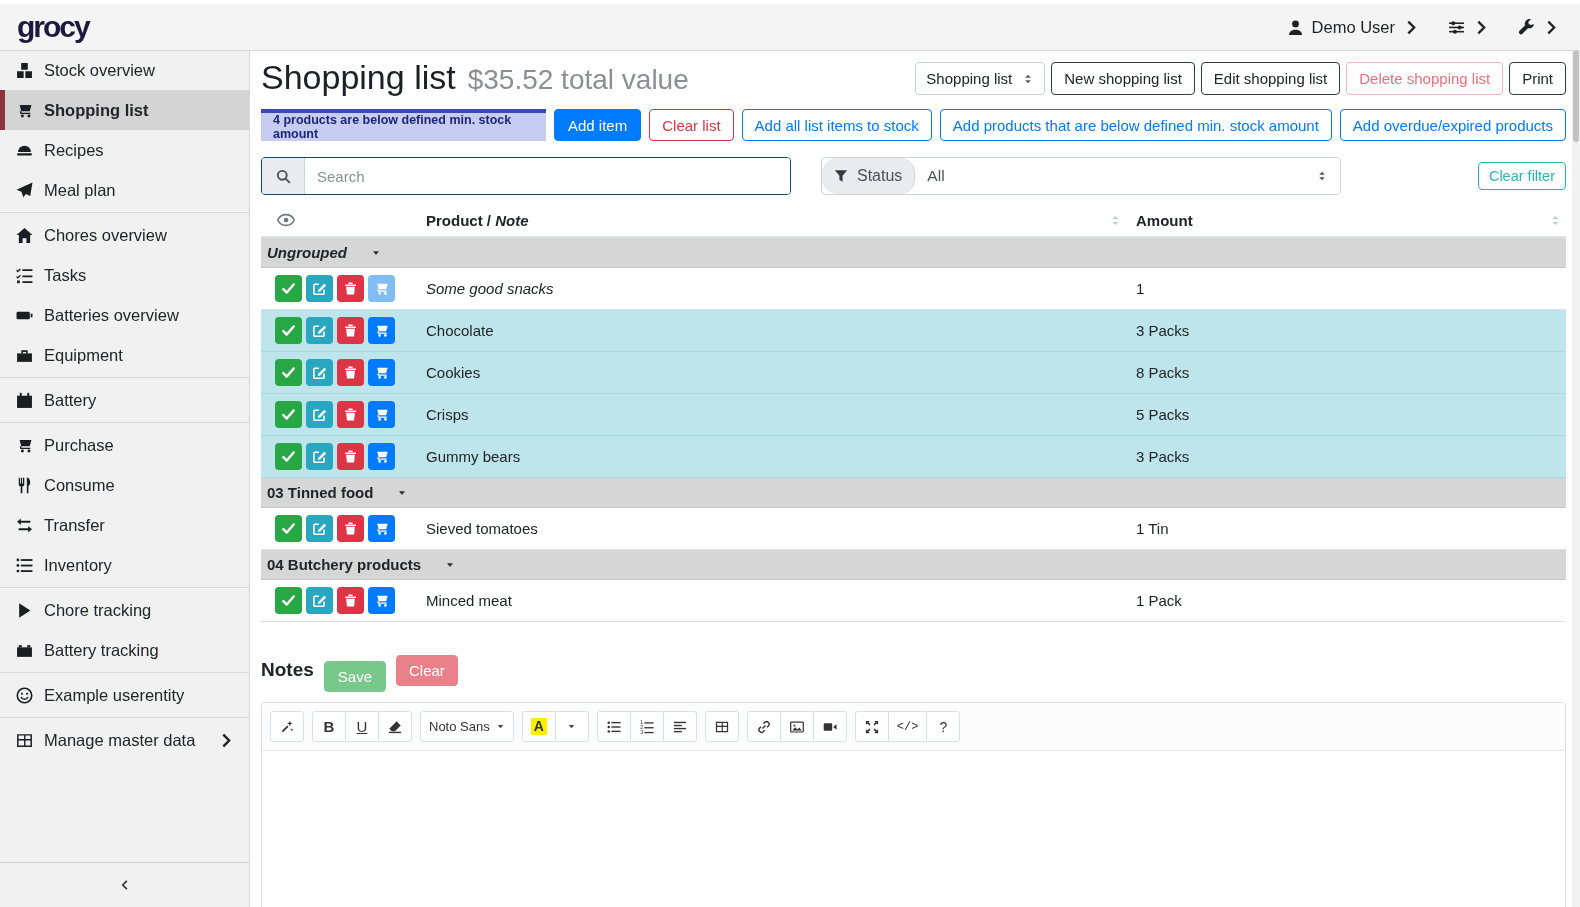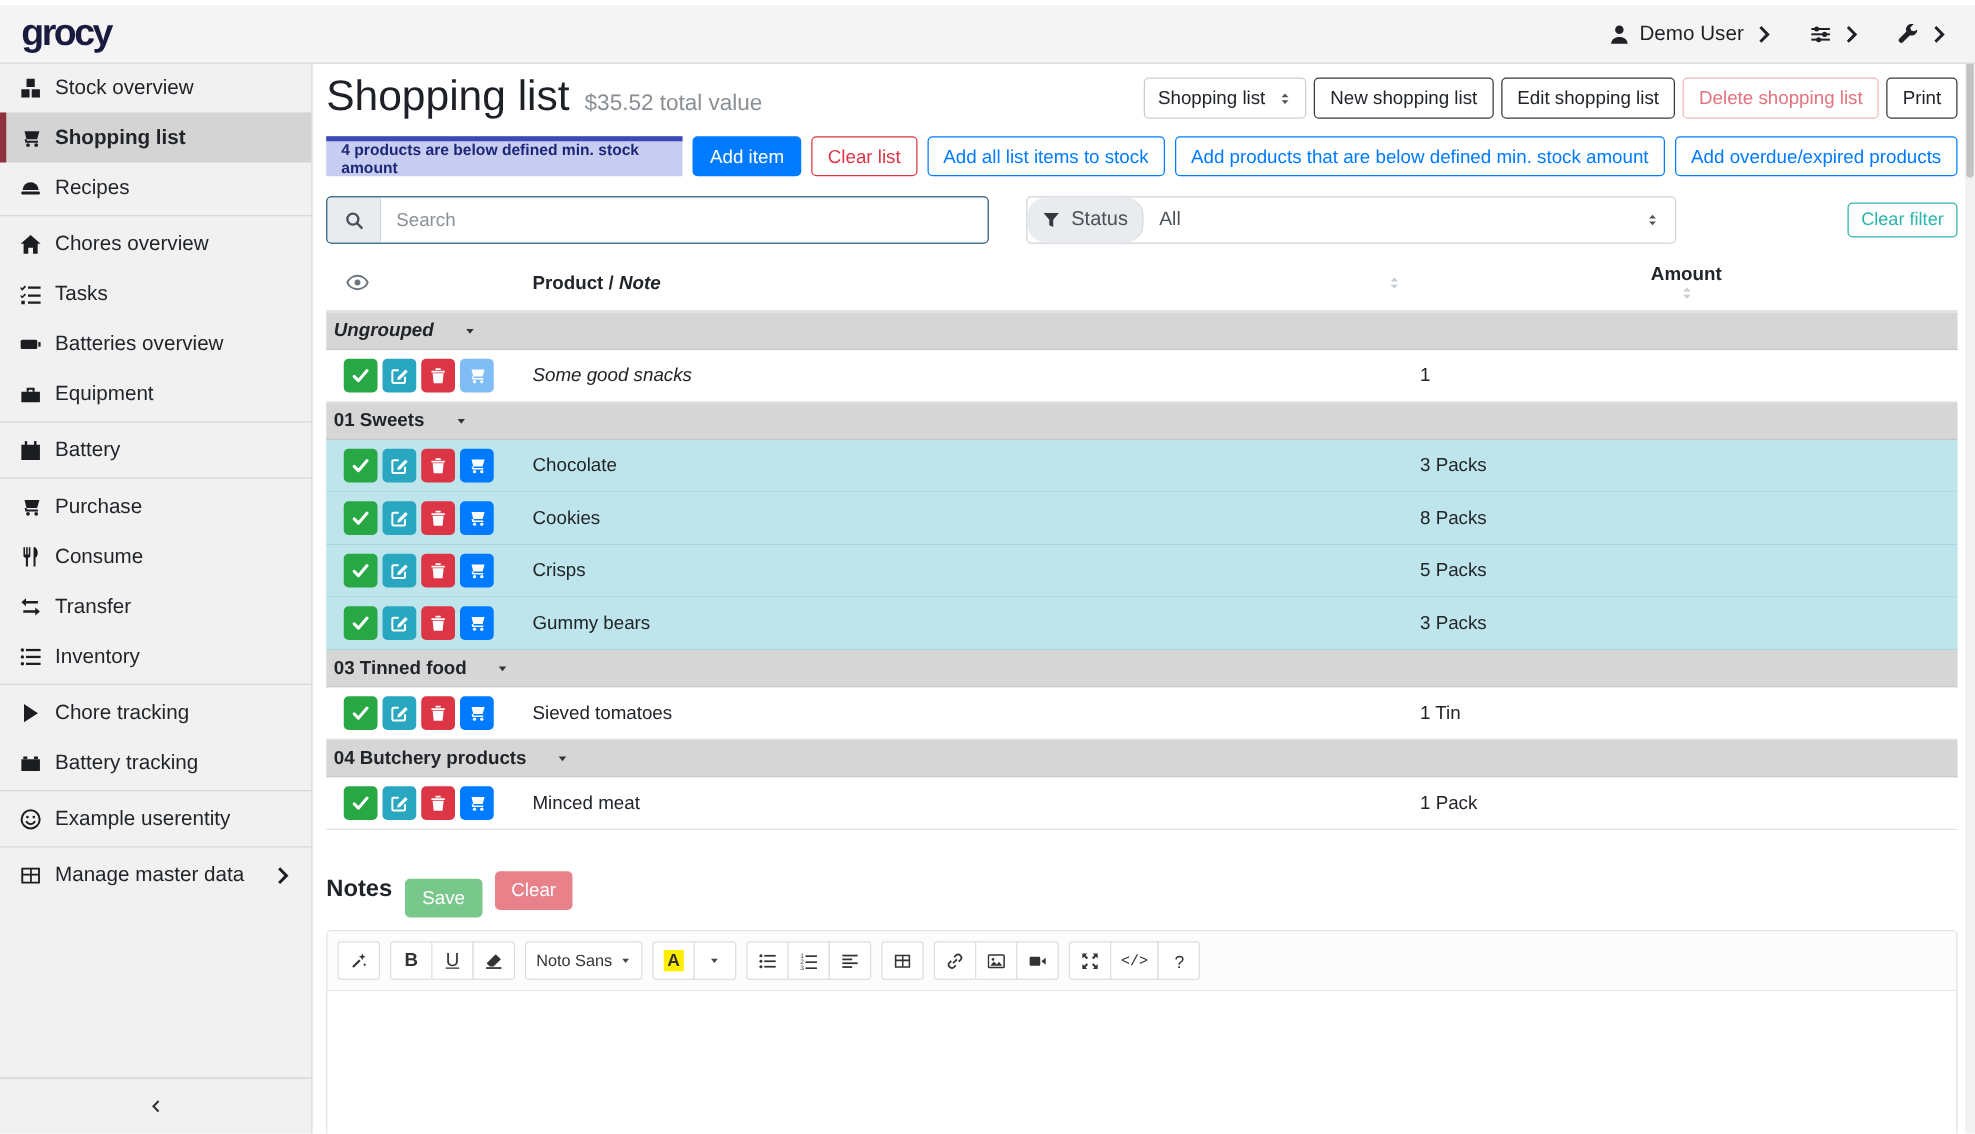--- a/index.html
+++ b/index.html
@@ -46,21 +46,21 @@
   .collapse-bar .icon{width:12px;height:12px;}
 
   
   .main{
     position:absolute;left:251px;top:48px;right:0;bottom:0;background:#fff;
     padding:10px 14px 0 10px;box-sizing:border-box;overflow:hidden;
   }
   .page-head{display:flex;align-items:flex-start;}
   .title-wrap{display:flex;align-items:baseline;gap:12px;}
   .page-title{font-size:34px;font-weight:500;color:#1d2125;}
-  .page-subtitle{font-size:18px;color:#8a8f94;font-weight:400;}
+  .page-subtitle{font-size:28px;color:#8a8f94;font-weight:400;}
   .head-actions{margin-left:auto;display:flex;align-items:center;gap:6px;padding-top:4px;}
   .select-btn{
     display:flex;align-items:center;gap:10px;background:#fff;border:1px solid #c9ced3;
     border-radius:4px;padding:7px 10px;font-size:15px;color:#212529;cursor:pointer;
   }
   .updown{width:12px;height:12px;color:#555;}
   .btn{border-radius:4px;font-size:15px;cursor:pointer;background:#fff;white-space:nowrap;}
   .btn-outline-dark{border:1px solid #343a40;color:#212529;padding:7px 12px;}
   .btn-outline-danger-muted{border:1px solid #f1b8bd;color:#e4727e;padding:7px 12px;}
 
@@ -107,21 +107,21 @@
   }
 
   
   .stable{margin-top:14px;}
   .thead,.item-row{display:grid;grid-template-columns:150px 1fr 430px;align-items:center;}
   .thead{border-bottom:2px solid #dee2e6;padding:2px 0 7px;}
   .th-eye{padding-left:16px;color:#6f777e;display:flex;}
   .th-eye .icon{width:18px;height:18px;cursor:pointer;}
   .th{font-size:15px;font-weight:700;color:#212529;display:flex;align-items:center;justify-content:space-between;}
   .th-product{padding-left:15px;padding-right:14px;}
-  .th-amount{padding-right:4px;flex-direction:column;}
+  .th-amount{padding-right:4px;}
   .sort{width:13px;height:13px;color:#c8cdd2;cursor:pointer;}
   .group-row{
     background:#d6d6d6;border-bottom:1px solid #c6c6c6;display:flex;align-items:center;gap:24px;
     padding:5px 6px;font-size:15px;font-weight:700;color:#212529;cursor:pointer;height:19px;
   }
   .group-label.italic{font-style:italic;}
   .group-caret{width:10px;height:10px;color:#333;}
   .item-row{border-bottom:1px solid #dee2e6;height:41px;font-size:15px;background:#fff;}
   .item-row.highlight{background:#bee5eb;border-bottom-color:#abd8df;}
   .cell-actions{display:flex;gap:4px;padding-left:14px;}
@@ -244,20 +244,28 @@
       </div>
       <div class="side-item">
         <span class="icon">
           <svg viewBox="0 0 16 16" fill="currentColor" xmlns="http://www.w3.org/2000/svg">
             <path d="M2 9.5a6 6 0 0112 0z"></path>
             <rect x="1" y="10.6" width="14" height="2.2" rx="1"></rect>
           </svg>
         </span>
         <span class="side-label">Recipes</span>
       </div>
+      <div class="side-item">
+        <span class="icon">
+          <svg viewBox="0 0 16 16" fill="currentColor" xmlns="http://www.w3.org/2000/svg">
+            <path d="M15.5.5L.5 7.3l4.6 1.9L7 14.5l2.2-3.1 4.2 1.8z"></path>
+          </svg>
+        </span>
+        <span class="side-label">Meal plan</span>
+      </div>
       <div class="side-sep"></div>
       <div class="side-item">
         <span class="icon">
           <svg viewBox="0 0 16 16" fill="currentColor" xmlns="http://www.w3.org/2000/svg">
             <path d="M8 1l7.5 6.5h-2.2V15H9.8v-4.5H6.2V15H2.7V7.5H.5z"></path>
           </svg>
         </span>
         <span class="side-label">Chores overview</span>
       </div>
       <div class="side-item">
@@ -525,28 +533,20 @@
                 <svg viewBox="0 0 16 16" fill="currentColor" xmlns="http://www.w3.org/2000/svg">
                   <path d="M1 1.5h2.1l.4 1.3h11.1l-1.7 6H4.9L3.1 1.5zM4.9 8.8l.3 1.2h8.3v1.4H4.1l-.6-2.6z"></path>
                   <circle cx="6" cy="13.2" r="1.4"></circle>
                   <circle cx="12.2" cy="13.2" r="1.4"></circle>
                 </svg>
               </span>
             </button>
           </div>
           <div class="cell-product note">Some good snacks</div>
           <div class="cell-amount">1</div>
-        </div>
-        <div class="group-row">
-          <span class="group-label">01 Sweets</span>
-          <span class="icon group-caret">
-            <svg viewBox="0 0 16 16" fill="currentColor" xmlns="http://www.w3.org/2000/svg">
-              <path d="M3.2 5.2h9.6L8 11.2z"></path>
-            </svg>
-          </span>
         </div>
         <div class="item-row highlight">
           <div class="cell-actions">
             <button class="abtn green">
               <span class="icon">
                 <svg viewBox="0 0 16 16" fill="currentColor" xmlns="http://www.w3.org/2000/svg">
                   <path d="M2.5 8.7l3.6 3.6 7.4-8.6" fill="none" stroke="currentColor" stroke-width="2.6" stroke-linecap="round" stroke-linejoin="round"></path>
                 </svg>
               </span>
             </button>

